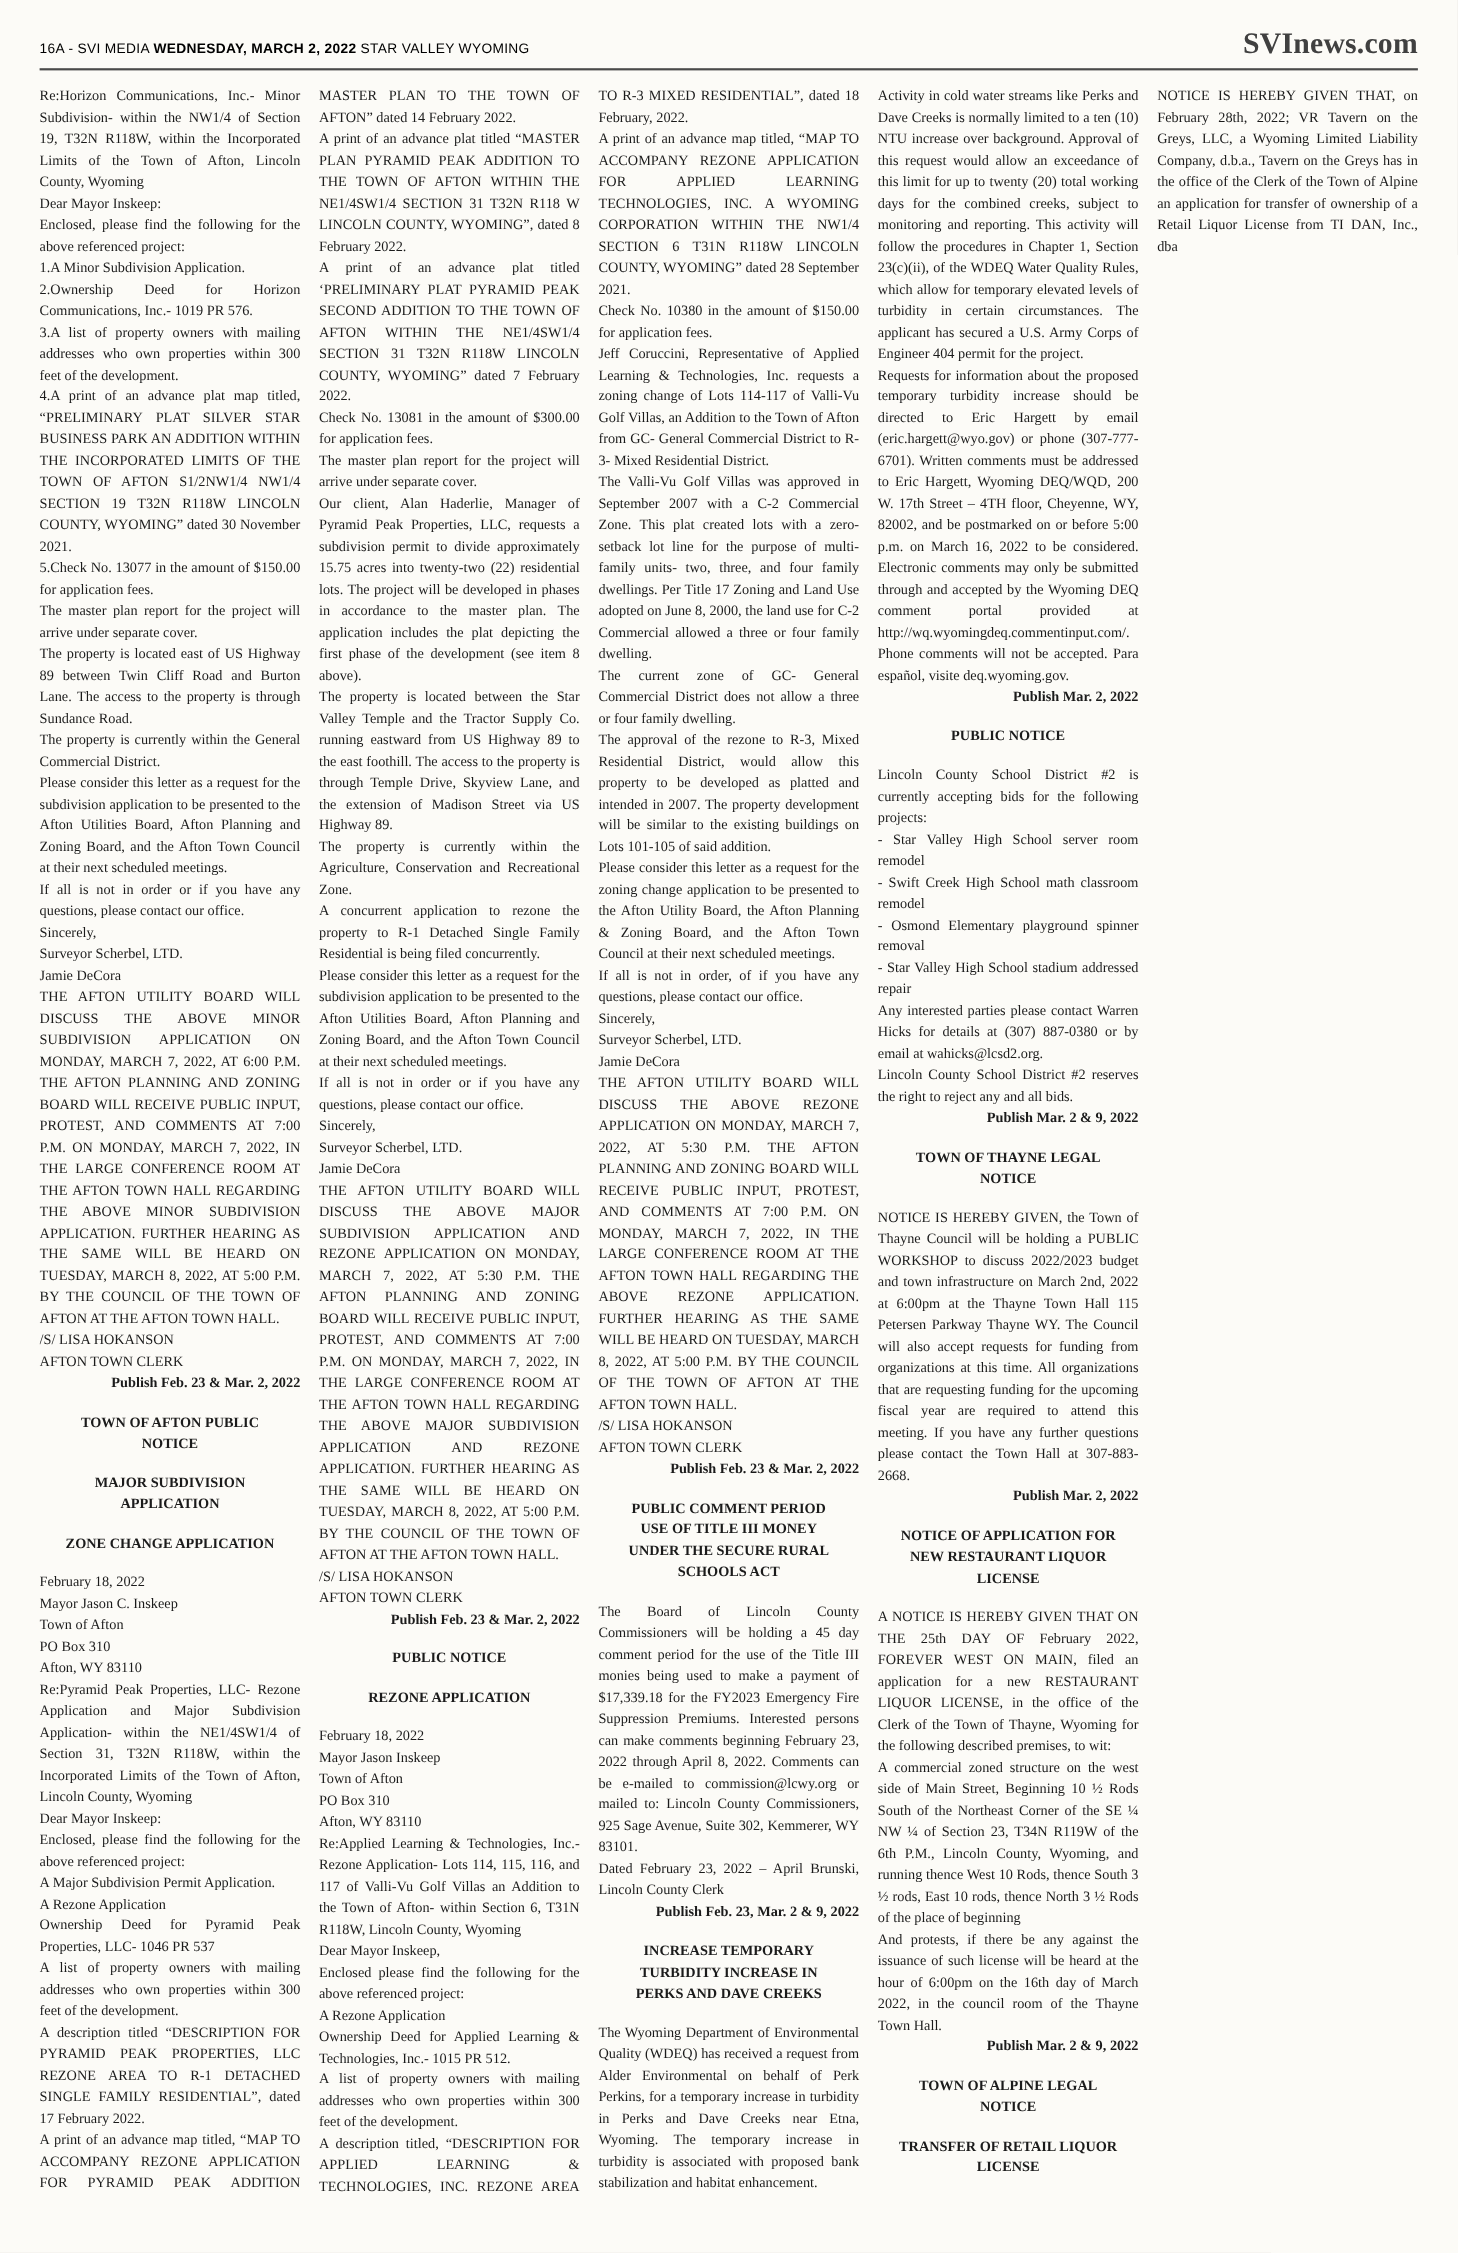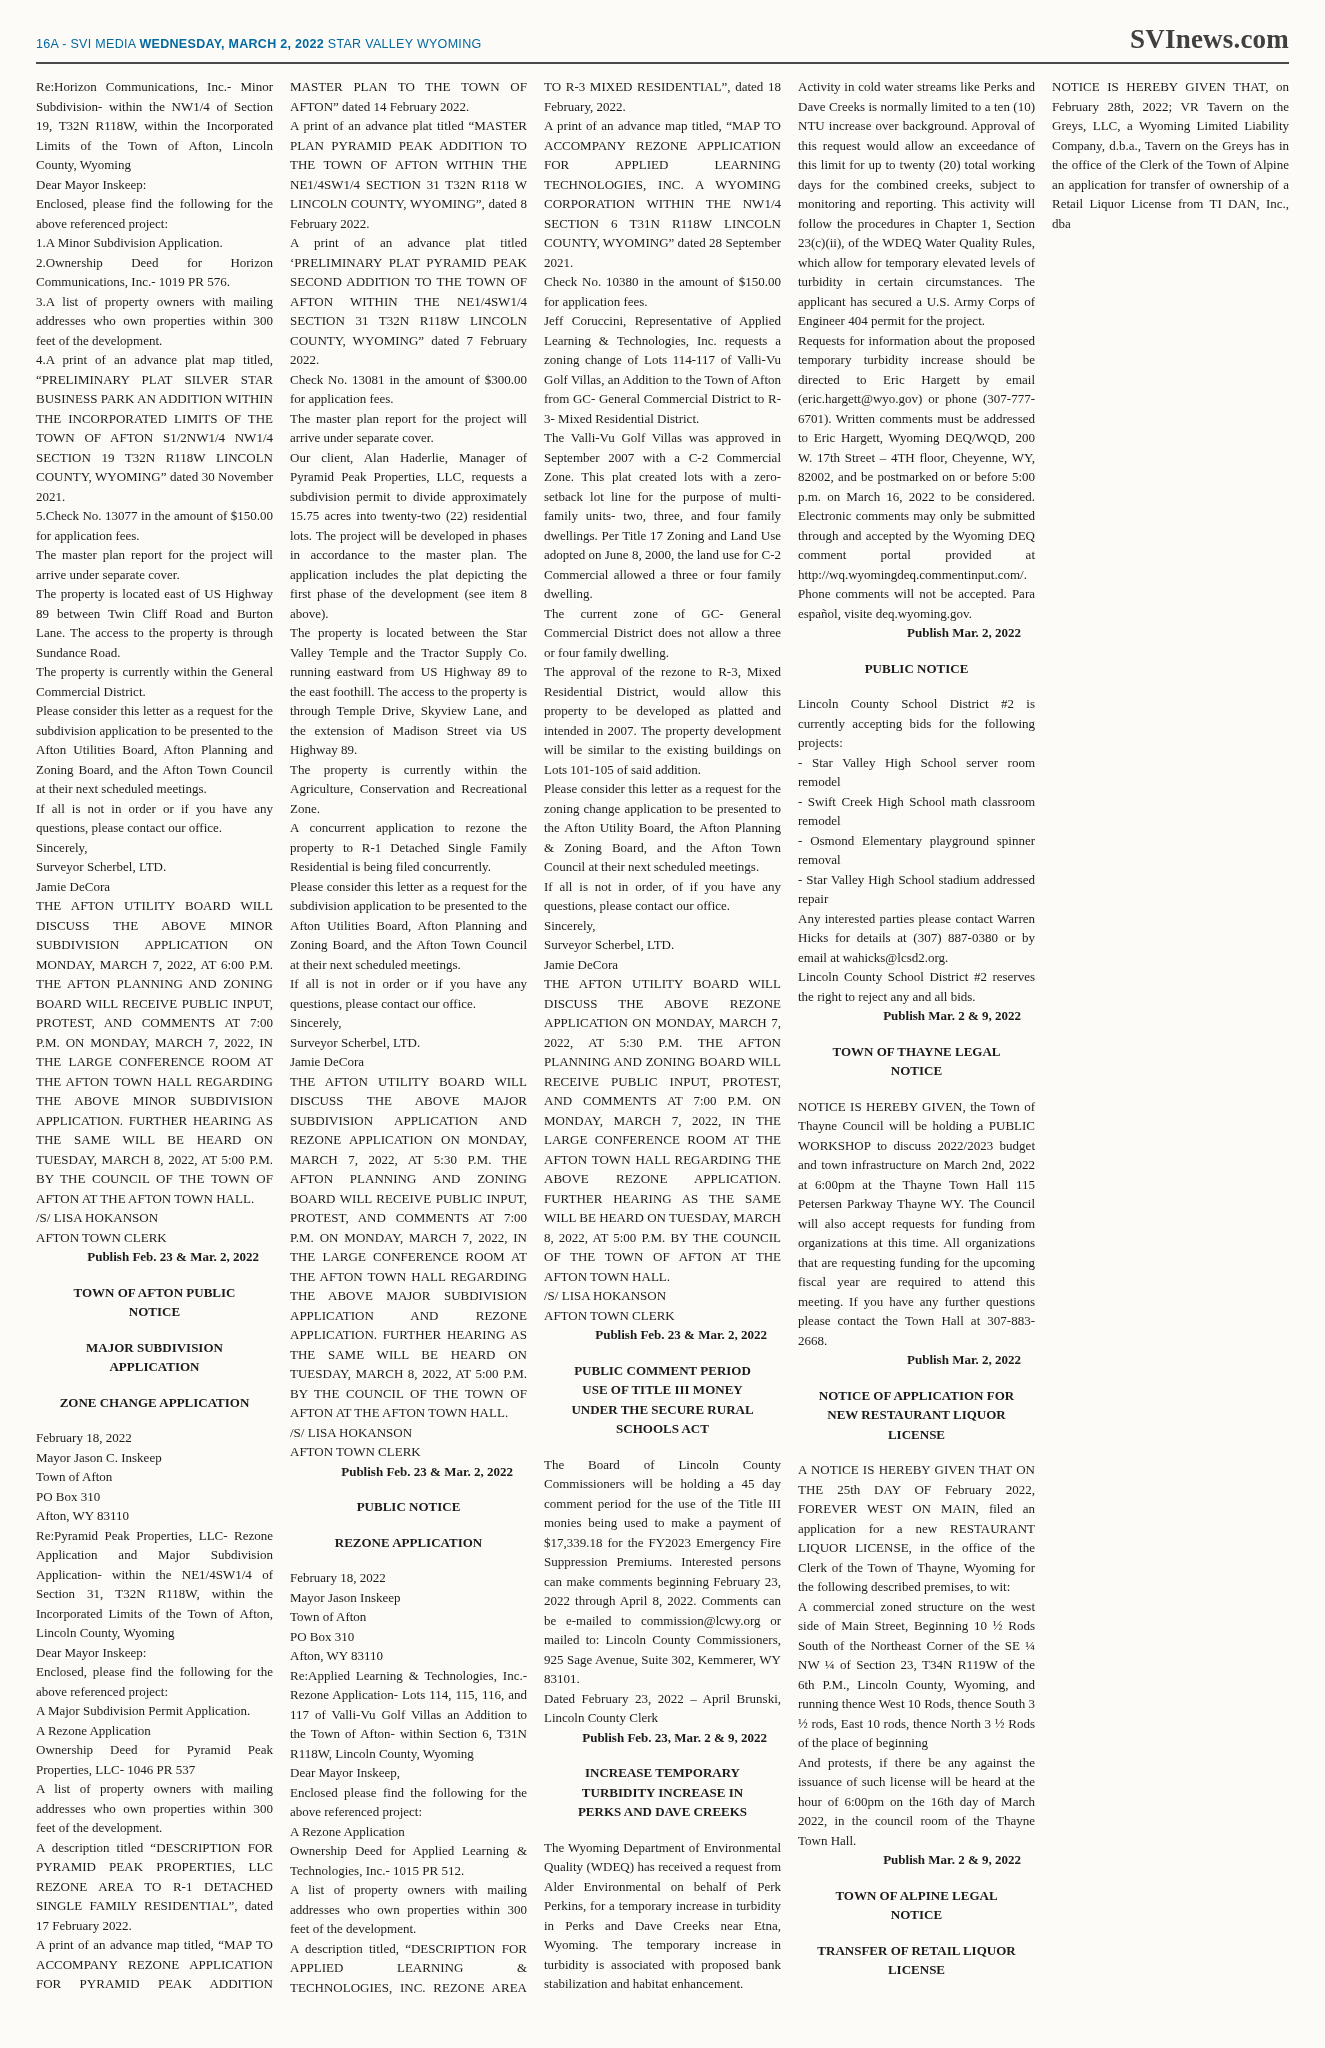--- a/index.html
+++ b/index.html
@@ -19,21 +19,21 @@
   .folio {
     display: flex;
     justify-content: space-between;
     align-items: flex-end;
     padding-bottom: 7px;
   }
   .folio-left {
     font-family: "Liberation Sans", sans-serif;
     font-size: 12.5px;
     letter-spacing: 0.3px;
-    color: #0369a1;
+    color: #000000;
     text-transform: uppercase;
     padding-bottom: 4px;
   }
   .folio-left .bold { font-weight: bold; }
   .folio-right {
     font-family: "Liberation Serif", serif;
     font-weight: bold;
     font-size: 27px;
     color: #404040;
     letter-spacing: 0.2px;
@@ -57,21 +57,21 @@
   .notice { margin: 0; }
   .heading {
     font-weight: bold;
     text-align: center;
     margin: 16px;
   }
   .para { margin: 0; }
   .publish {
     font-weight: bold;
     text-align: right;
-    margin: 0 14px 15px 0;
+    margin: 0 0 15px 0;
   }
 </style>
 </head>
 <body>
 
 <div class="page">
 
   <header class="folio">
     <div class="folio-left">
       <span>16A - SVI MEDIA</span>

